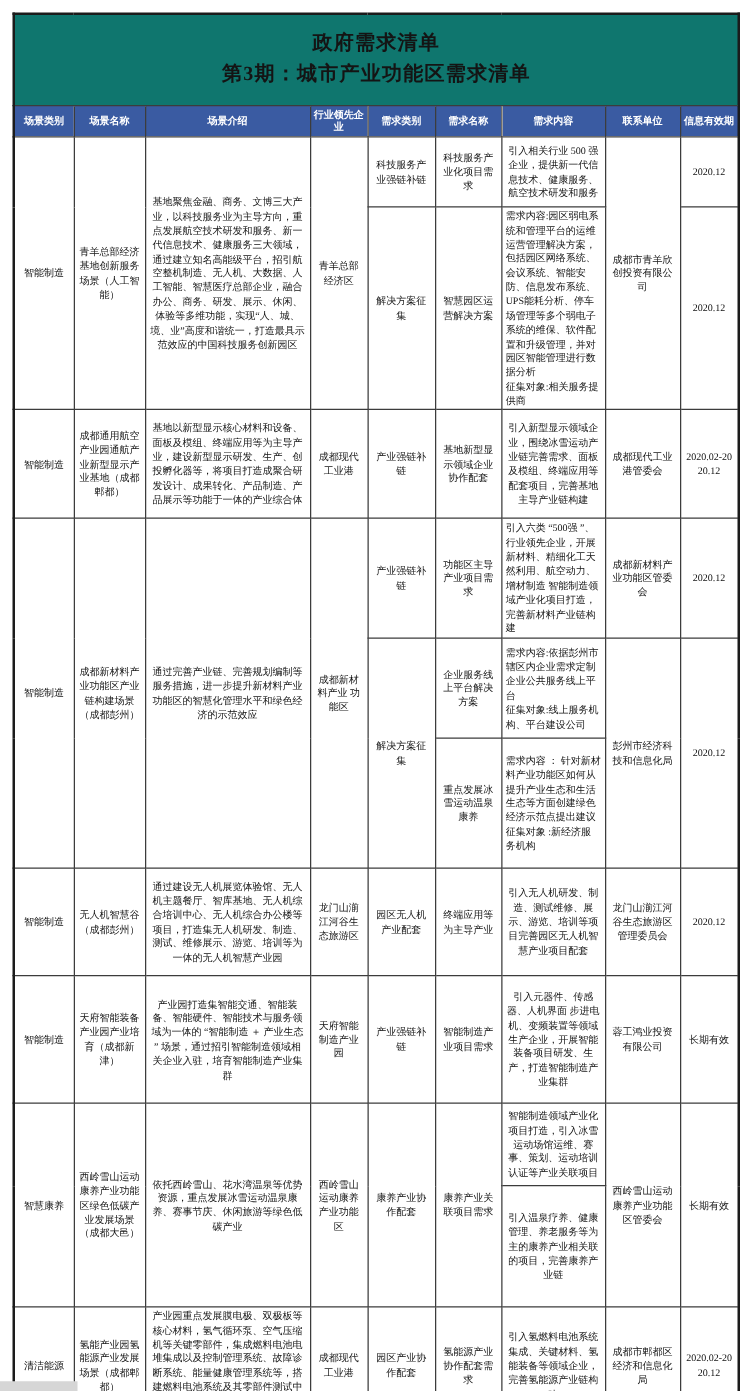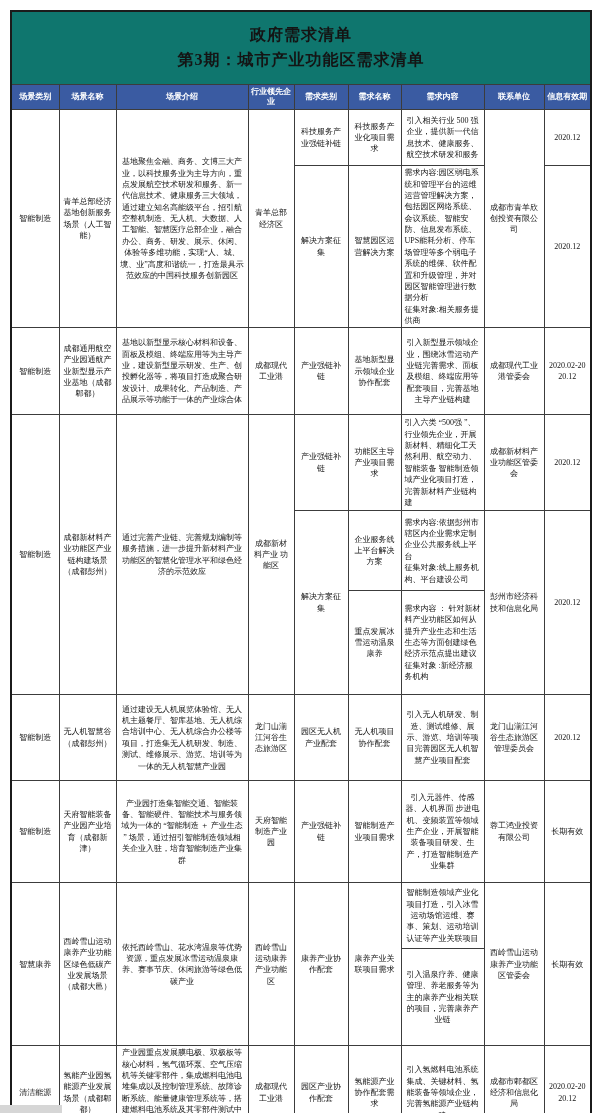--- a/index.html
+++ b/index.html
@@ -97,21 +97,21 @@
       <td>2020.02-2020.12</td>
     </tr>
 
     <tr style="height:96px">
       <td rowspan="3">智能制造</td>
       <td rowspan="3">成都新材料产业功能区产业链构建场景（成都彭州）</td>
       <td rowspan="3">通过完善产业链、完善规划编制等服务措施，进一步提升新材料产业功能区的智慧化管理水平和绿色经济的示范效应</td>
       <td rowspan="3">成都新材料产业 功能区</td>
       <td>产业强链补链</td>
       <td>功能区主导产业项目需求</td>
-      <td class="left">引入六类 “500强 ”、行业领先企业，开展新材料、精细化工天然利用、航空动力、智能装备 智能制造领域产业化项目打造，完善新材料产业链构建</td>
+      <td class="left">引入六类 “500强 ”、行业领先企业，开展新材料、精细化工天然利用、航空动力、增材制造 智能制造领域产业化项目打造，完善新材料产业链构建</td>
       <td>成都新材料产业功能区管委会</td>
       <td>2020.12</td>
     </tr>
     <tr style="height:80px">
       <td rowspan="2">解决方案征集</td>
       <td>企业服务线上平台解决方案</td>
       <td class="left pre">需求内容:依据彭州市辖区内企业需求定制企业公共服务线上平台
 征集对象:线上服务机构、平台建设公司</td>
       <td rowspan="2">彭州市经济科技和信息化局</td>
       <td rowspan="2">2020.12</td>
@@ -121,21 +121,21 @@
       <td class="left pre">需求内容 ： 针对新材料产业功能区如何从提升产业生态和生活生态等方面创建绿色经济示范点提出建议
 征集对象 :新经济服务机构</td>
     </tr>
 
     <tr style="height:86px">
       <td>智能制造</td>
       <td>无人机智慧谷（成都彭州）</td>
       <td>通过建设无人机展览体验馆、无人机主题餐厅、智库基地、无人机综合培训中心、无人机综合办公楼等项目，打造集无人机研发、制造、测试、维修展示、游览、培训等为一体的无人机智慧产业园</td>
       <td>龙门山湔江河谷生态旅游区</td>
       <td>园区无人机产业配套</td>
-      <td>无人机项目协作配套</td>
+      <td>终端应用等为主导产业</td>
       <td>引入无人机研发、制造、测试维修、展示、游览、培训等项目完善园区无人机智慧产业项目配套</td>
       <td>龙门山湔江河谷生态旅游区管理委员会</td>
       <td>2020.12</td>
     </tr>
 
     <tr style="height:102px">
       <td>智能制造</td>
       <td>天府智能装备产业园产业培育（成都新津）</td>
       <td>产业园打造集智能交通、智能装备、智能硬件、智能技术与服务领域为一体的 “智能制造 ＋ 产业生态 ” 场景，通过招引智能制造领域相关企业入驻，培育智能制造产业集群</td>
       <td>天府智能制造产业园</td>

